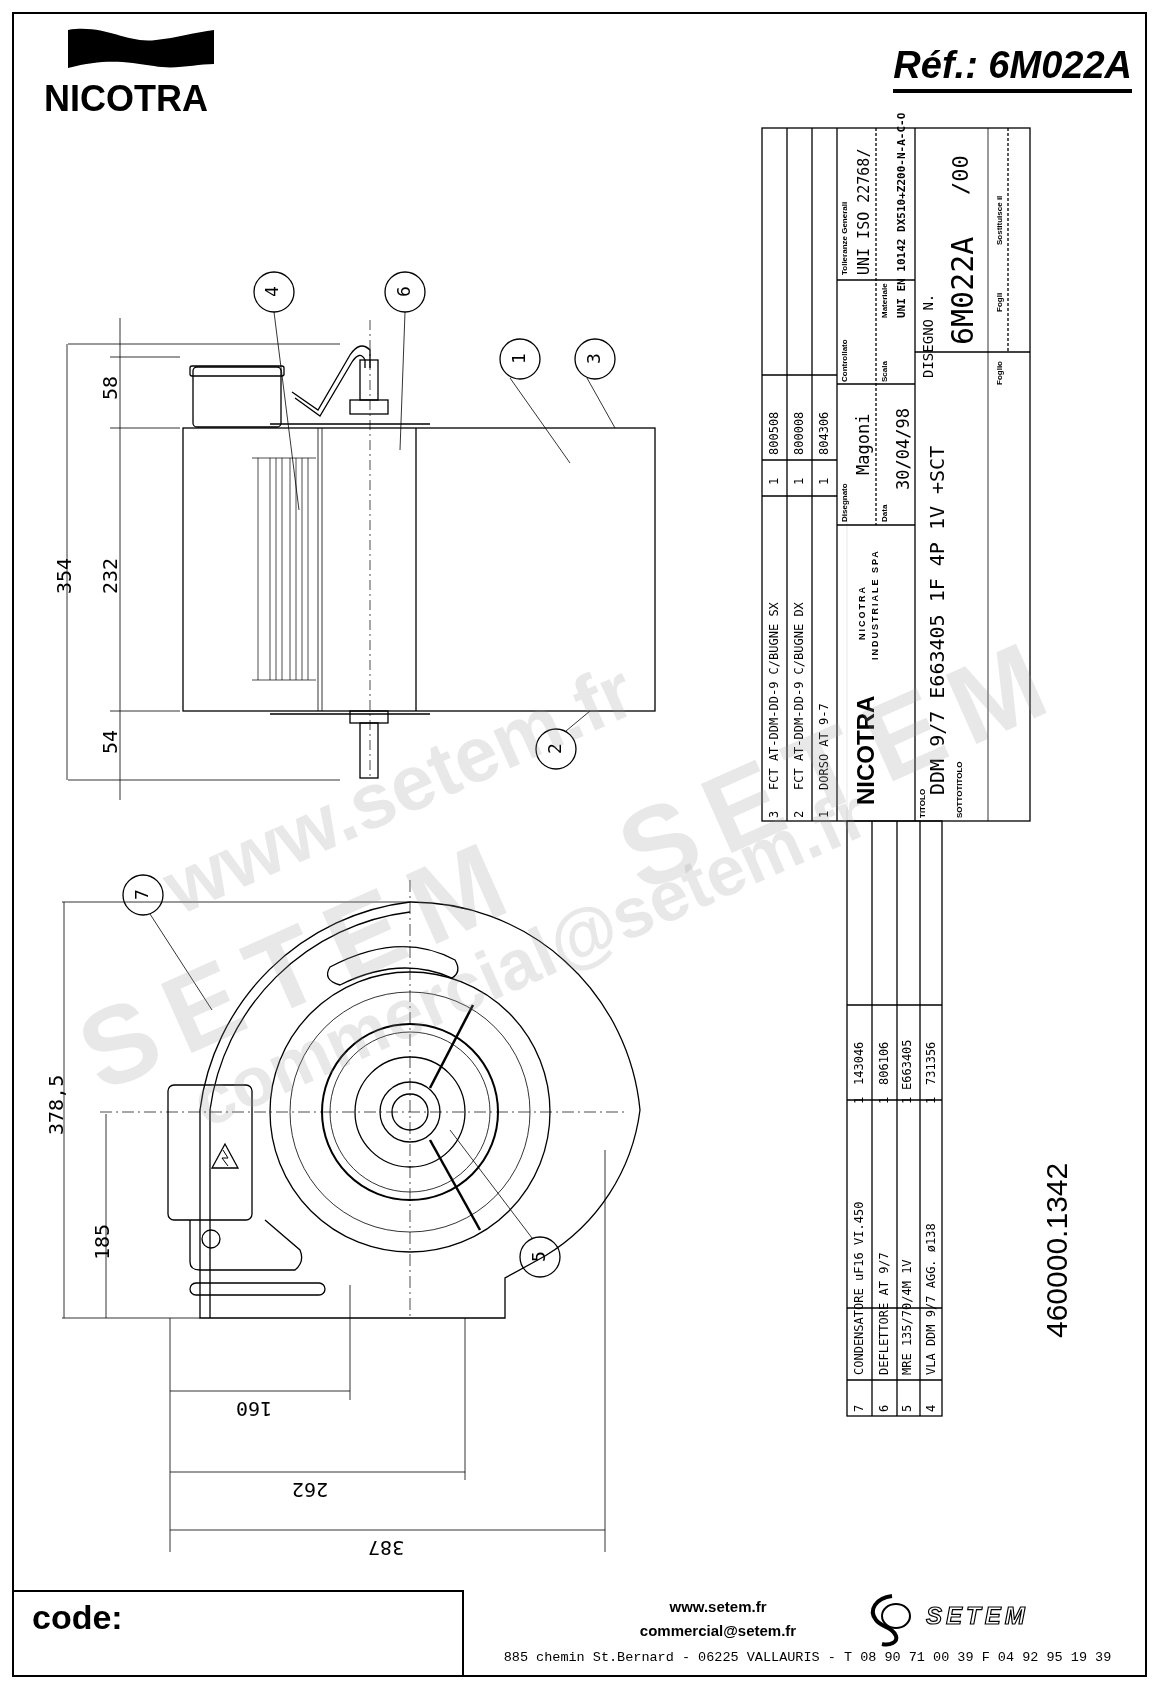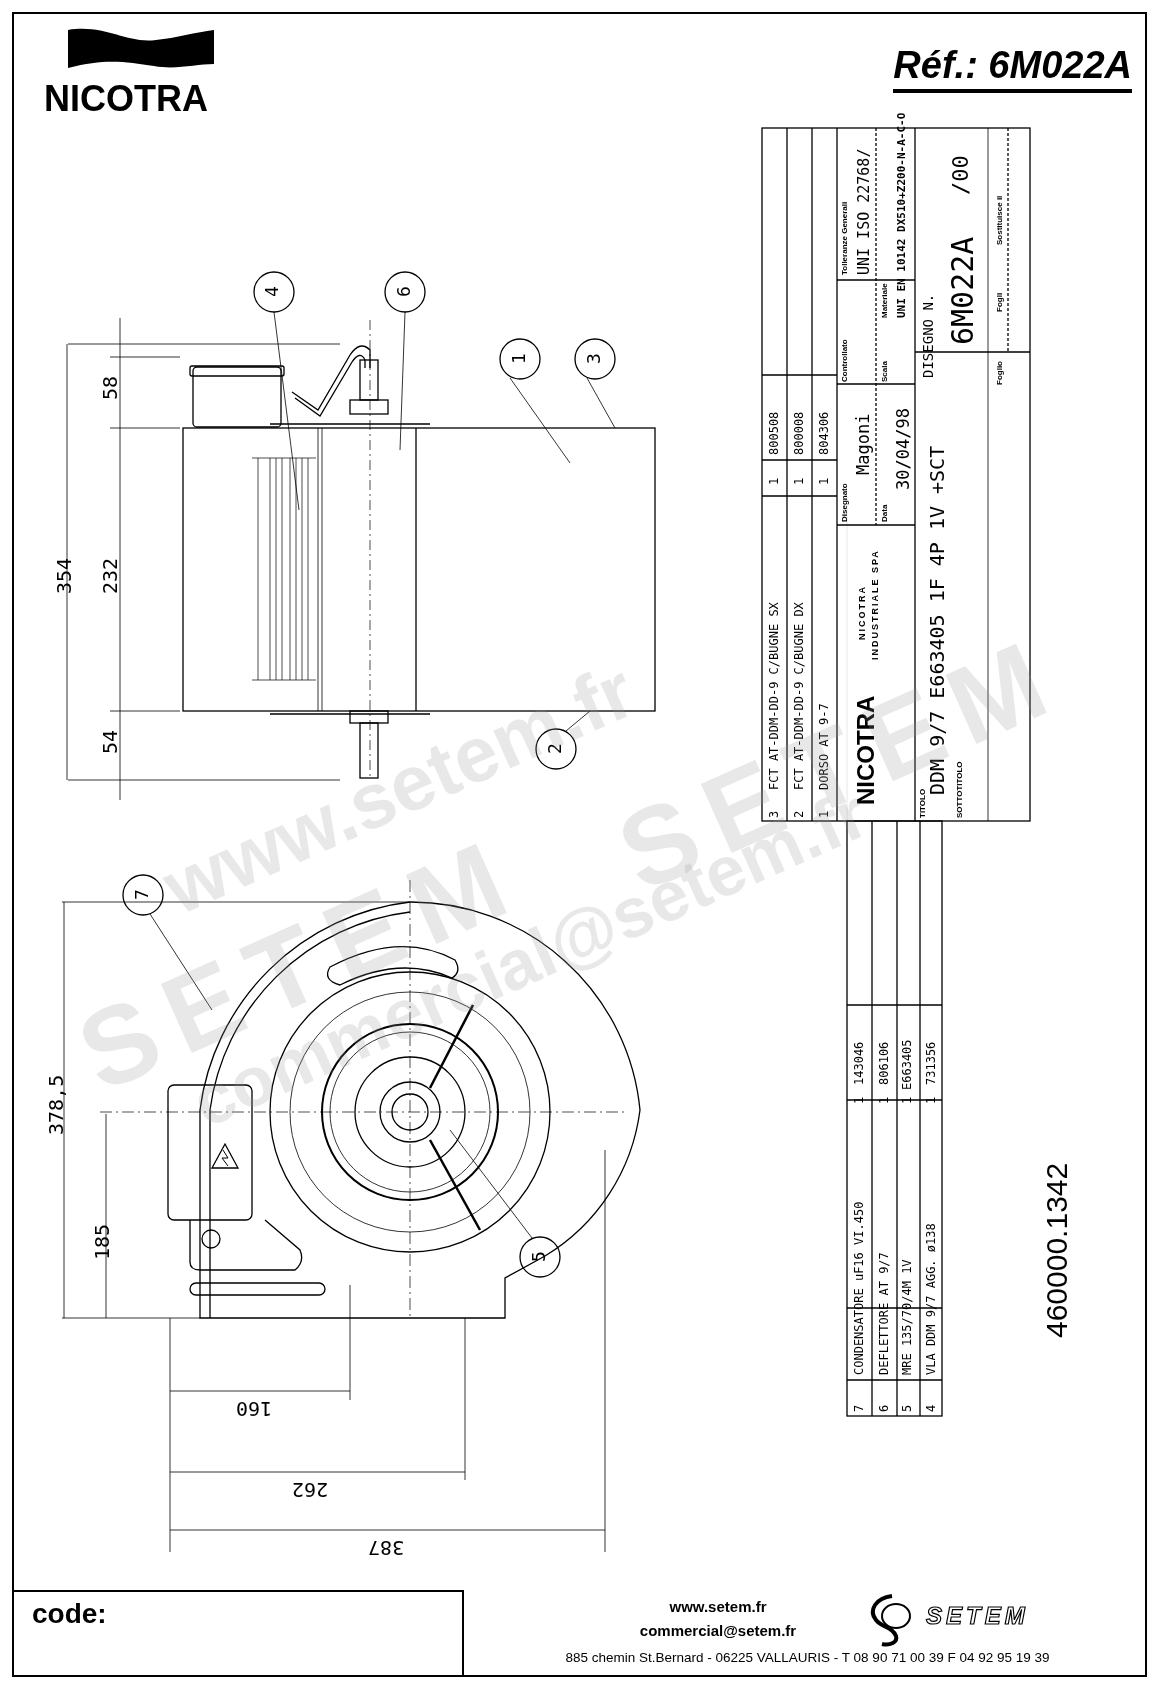--- a/index.html
+++ b/index.html
@@ -19,27 +19,27 @@
          font-family: "Liberation Sans", sans-serif; }
 
   svg.drawing { position: absolute; left: 0; top: 0; }
 
   .rot-text { position: absolute; transform-origin: 0 0; transform: rotate(-90deg);
               white-space: nowrap; font-family: "DejaVu Sans Mono", monospace; }
   .small-lbl { font-family: "Liberation Sans", sans-serif; font-weight: bold; font-size: 8px; }
 
   .code-box { position: absolute; left: 12px; top: 1590px; width: 452px; height: 87px;
               border-top: 2px solid #000; border-right: 2px solid #000; }
-  .code-lbl { position: absolute; left: 20px; top: 6px; font-size: 28px; font-weight: bold; }
+  .code-lbl { position: absolute; left: 20px; top: 6px; font-size: 34px; font-weight: bold; }
   .code-val { position: absolute; left: 122px; top: 22px; font-size: 50px; font-weight: bold; letter-spacing: -1px; }
 
   .contact { position: absolute; left: 470px; top: 1590px; width: 677px; height: 87px; }
   .web { position: absolute; left: 118px; top: 8px; width: 260px; text-align: center; font-size: 15px; font-weight: bold; }
   .mail { position: absolute; left: 78px; top: 32px; width: 340px; text-align: center; font-size: 15px; font-weight: bold; }
-  .addr { position: absolute; left: 0; top: 60px; width: 675px; text-align: center; font-size: 13.5px; }
+  .addr { position: absolute; left: 0; top: 60px; width: 675px; text-align: center; font-size: 13.5px; font-family: Liberation Mono, monospace; }
   .setem-logo { position: absolute; left: 392px; top: 2px; width: 260px; height: 56px; }
   .setem-text { position: absolute; left: 64px; top: 10px; font-size: 24px; font-weight: bold; font-style: italic;
                 color: #fff; -webkit-text-stroke: 1.2px #000; letter-spacing: 4px; }
 
   .watermark { position: absolute; color: rgba(150,150,150,0.22); font-weight: bold; white-space: nowrap;
                transform-origin: 0 0; pointer-events: none; font-family: "Liberation Sans", sans-serif; }
 </style>
 </head>
 <body>
 

